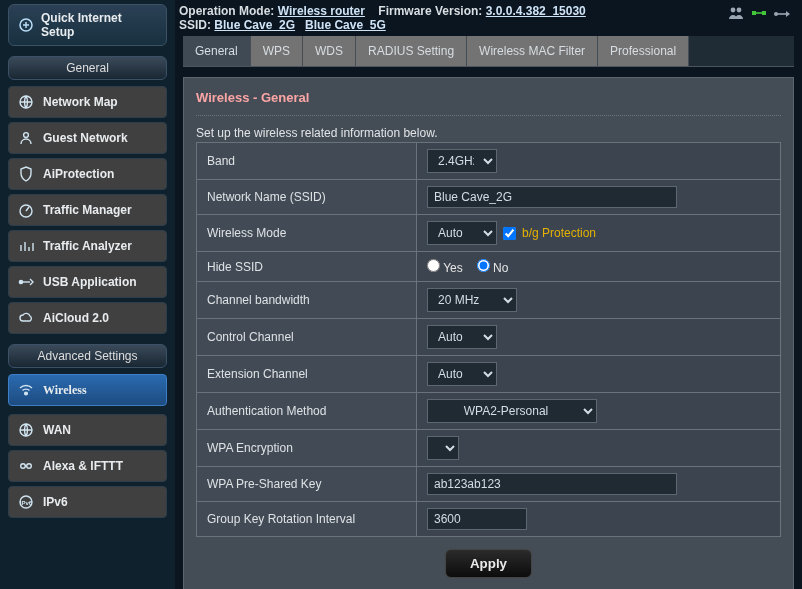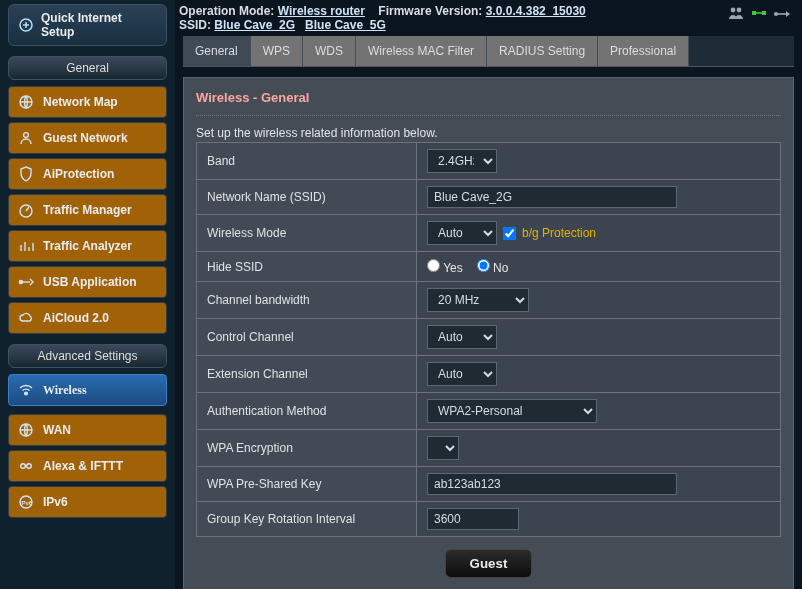--- a/index.html
+++ b/index.html
@@ -37,21 +37,21 @@
     background: linear-gradient(#3a4a5a,#1a2733);
     border: 1px solid #3a5166;
     border-radius: 6px;
     text-align: center;
     color: #dedede;
     padding: 4px;
     font-size: 12px;
     margin-top: 4px;
   }
   .nav-item {
-    background: #a16207;
+    background: #404040;
     border: 1px solid #2c3d4b;
     border-radius: 4px;
     padding: 6px 8px;
     display: flex;
     align-items: center;
     gap: 8px;
     color: #e8ecef;
     font-weight: bold;
     cursor: pointer;
   }
@@ -130,22 +130,22 @@
   select, input[type=text] {
     background:#1f2a33;
     border:1px solid #5d6771;
     color:#d5dde4;
     padding:3px 6px;
     font-size:12px;
     font-family:inherit;
   }
   input[type=text]{ width:250px; }
   select.small{ width:70px; }
-  select.med{ width:102px; }
-  select.lg{ width:170px;}
+  select.med{ width:90px; }
+  select.lg{ width:170px;text-align:center;}
   .inline-check { display:flex; align-items:center; gap:6px; }
   .yellow { color:#e5b100; font-size:12px; }
   .radiogrp { display:flex; gap:14px; align-items:center; color:#e5e5e5;}
   .apply-row { text-align:center; margin-top:12px; }
   .apply-btn {
     background:linear-gradient(#2b2b2b,#0c0c0c);
     border:1px solid #444;
     border-radius:6px;
     color:#eaeaea;
     font-weight:bold;
@@ -326,22 +326,22 @@
               <path d="M12 2l4 3-4 3z" fill="currentColor"></path>
             </svg>
         </span>
       </div>
     </div>
 
     <div class="tabs" id="tabs">
         <div class="tab active">General</div>
         <div class="tab">WPS</div>
         <div class="tab">WDS</div>
+        <div class="tab">RADIUS Setting</div>
         <div class="tab">Wireless MAC Filter</div>
-        <div class="tab">RADIUS Setting</div>
         <div class="tab">Professional</div>
       </div>
 
     <div class="panel">
       <div class="panel-title">Wireless - General</div>
       <div class="panel-desc">Set up the wireless related information below.</div>
 
       <table class="form">
         <tbody>
             <tr>
@@ -390,23 +390,23 @@
         <tr>
           <td class="label">WPA Encryption</td>
           <td><select class="small" style="width:32px;"><option>AES</option></select></td>
         </tr>
         <tr>
           <td class="label">WPA Pre-Shared Key</td>
           <td><input type="text" value="ab123ab123" style=""></td>
         </tr>
         <tr>
           <td class="label">Group Key Rotation Interval</td>
-          <td><input type="text" style="width: 92px;" value="3600"></td>
+          <td><input type="text" style="width: 100px;" value="3600"></td>
         </tr>
       </tbody>
         </table>
 
       <div class="apply-row">
-        <button class="apply-btn">Guest</button>
+        <button class="apply-btn">Apply</button>
       </div>
     </div>
   </div>
 </div>
 
 </body></html>

